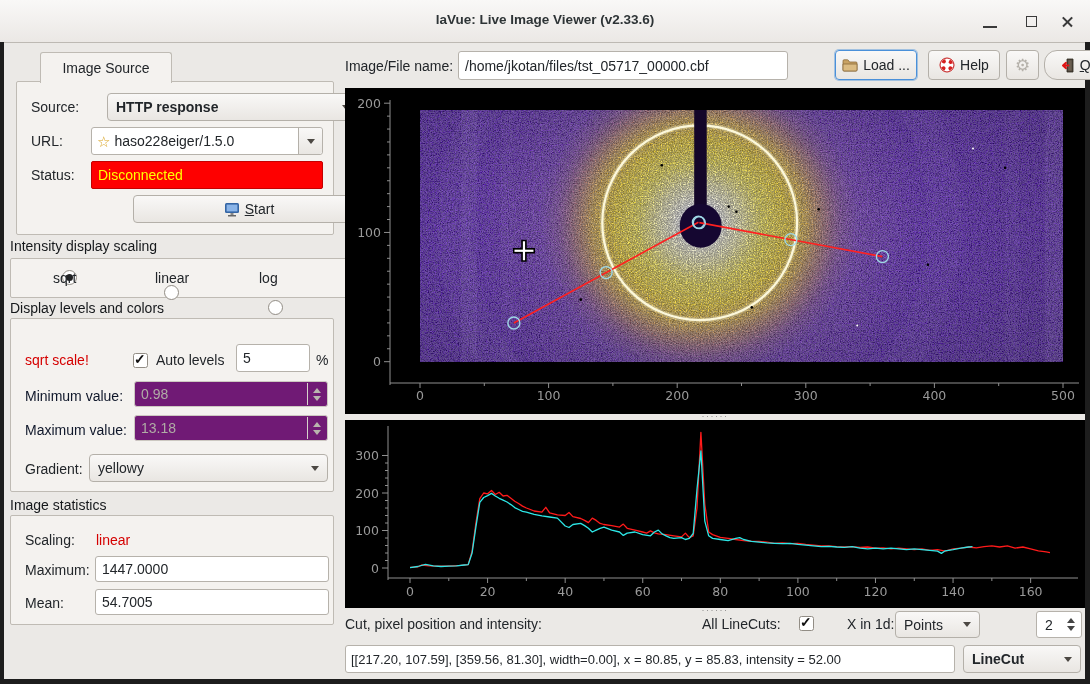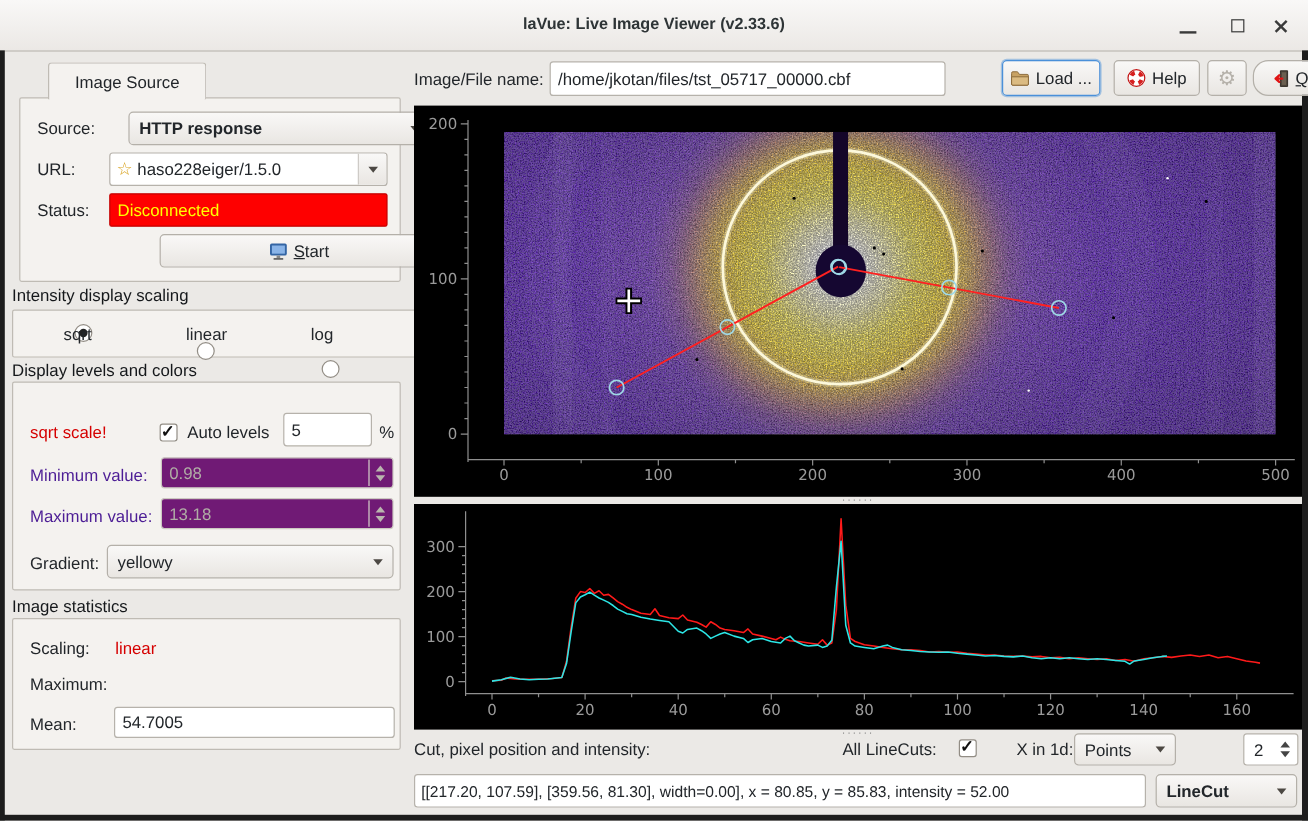--- a/index.html
+++ b/index.html
@@ -16,21 +16,21 @@
   .winbtn .x1,.winbtn .x2{position:absolute;left:3px;top:8px;width:13px;height:1.7px;background:#3a3a3a;}
   .winbtn .x1{transform:rotate(45deg);} .winbtn .x2{transform:rotate(-45deg);}
   
   .frame{background:#1d1d1d;}
   
   .groupbox{background:#f4f2ef;border:1px solid #bfbbb4;border-radius:2px;}
   .tab{background:#f4f2ef;border:1px solid #bfbbb4;border-bottom:none;border-radius:3px 3px 0 0;
     text-align:center;line-height:30px;z-index:2;}
   .sect{font-size:14px;color:#15181b;}
   .lbl{white-space:nowrap;}
-  .dislbl{color:#4c1d95;}
+  .dislbl{color:#0f172a;}
   .red{color:#d50000;}
   .entry{background:#fff;border:1px solid #b6b2ab;border-radius:3px;box-sizing:border-box;
     padding:0 6px;display:flex;align-items:center;white-space:nowrap;overflow:hidden;}
   .entry.dis{background:#701a75;color:#b0aca5;border-color:#ccc8c1;}
   .btn{background:linear-gradient(#f9f8f7,#e9e6e2);border:1px solid #b4b0a9;border-radius:4px;
     box-sizing:border-box;display:flex;align-items:center;justify-content:center;gap:5px;cursor:default;margin-left:42px;}
   .btn.focus{border-color:#4a90d9;box-shadow:0 0 0 1px rgba(74,144,217,.45);}
   .combo{background:linear-gradient(#f9f8f7,#e9e6e2);border:1px solid #b4b0a9;border-radius:4px;
     box-sizing:border-box;display:flex;align-items:center;padding:0 8px;cursor:default;}
   .combo .cv{flex:1;white-space:nowrap;overflow:hidden;}
@@ -166,20 +166,23 @@
       <span class="cv">yellowy</span>
       <span class="tri"></span>
     </div>
   </div>
 
   <div class="abs sect" style="left:10px;top:497px;">Image statistics</div>
   <div class="abs groupbox" style="left:10px;top:515px;width:322px;height:108px;">
     <div class="abs lbl" style="left:14px;top:16px;">Scaling:</div>
     <div class="abs lbl red" style="left:85px;top:16px;">linear</div>
     <div class="abs lbl" style="left:14px;top:46px;">Maximum:</div>
+    <div class="abs entry" style="left:84px;top:40px;width:234px;height:26px;">
+      <span>1447.0000</span>
+    </div>
     <div class="abs lbl" style="left:14px;top:79px;">Mean:</div>
     <div class="abs entry" style="left:84px;top:73px;width:234px;height:26px;">
       <span>54.7005</span>
     </div>
   </div>
 
   <div class="abs lbl" style="left:345px;top:58px;">Image/File name:</div>
   <div class="abs entry" style="left:458px;top:51px;width:330px;height:29px;">
     <span>/home/jkotan/files/tst_05717_00000.cbf</span>
   </div>

